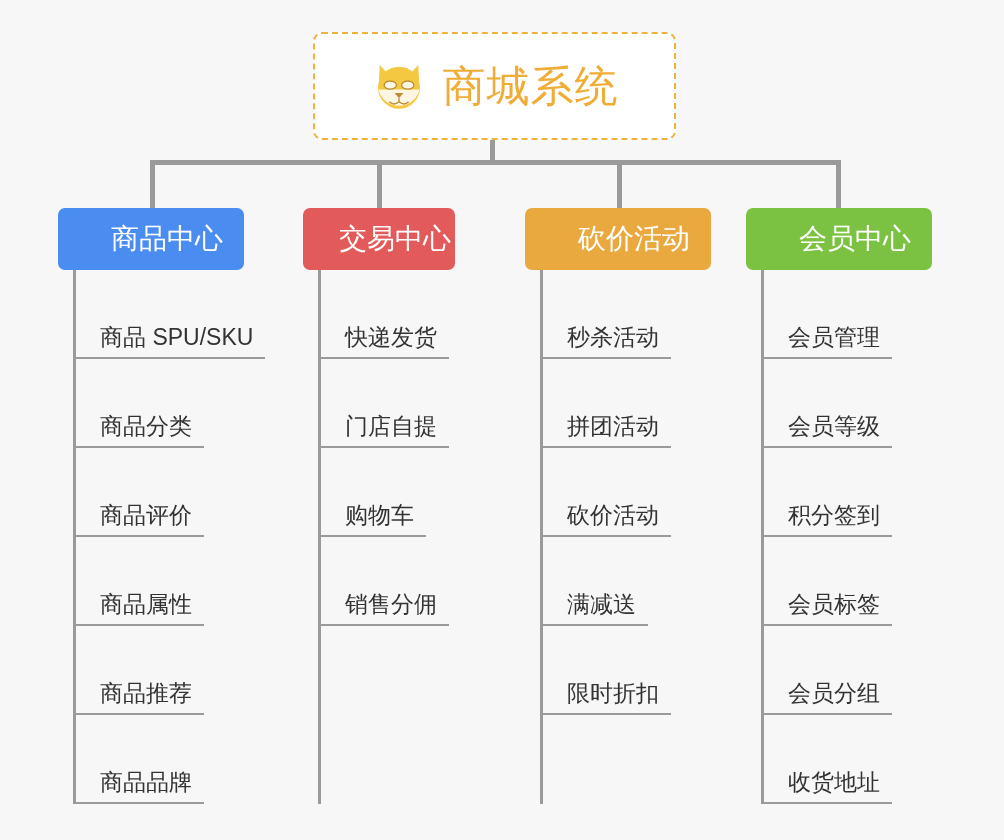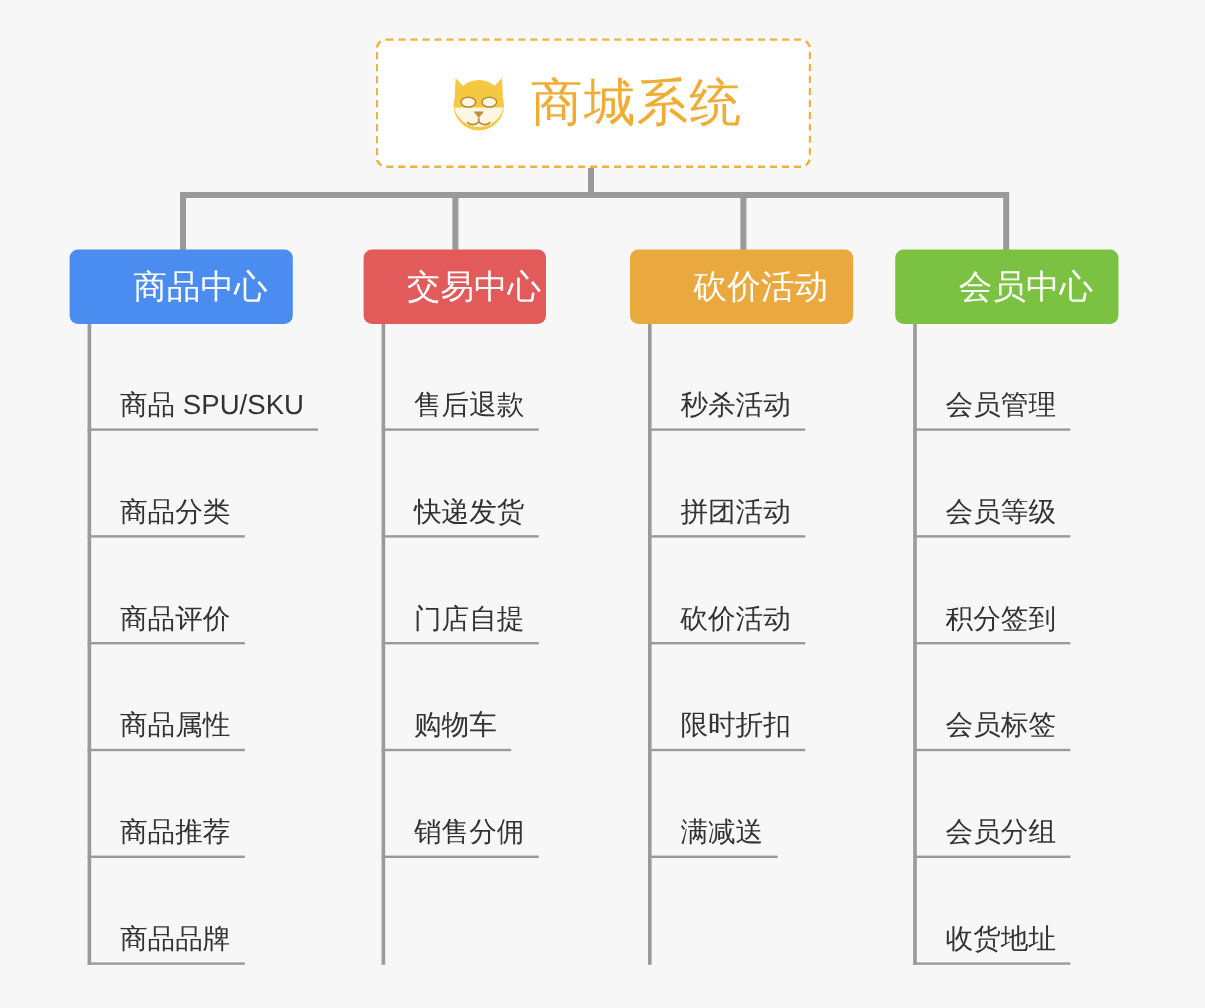--- a/index.html
+++ b/index.html
@@ -185,24 +185,20 @@
         <span class="leaf-rule" style="background: rgb(154, 154, 154); width: 131px;"></span>
       </li>
     </ul>
   </div>
 
   <div class="column" id="col-1" style="left:303px; width:152px;">
     <div class="col-header" style="background: rgb(227, 90, 90);">交易中心</div>
     <div class="col-trunk" style="height: 534px; background: rgb(154, 154, 154);"></div>
     <ul class="leaf-list">
       <li class="leaf-item">
-        <span class="leaf-label">售后退款</span>
-        <span class="leaf-rule" style="background: rgb(154, 154, 154); width: 131px;"></span>
-      </li>
-      <li class="leaf-item">
         <span class="leaf-label">快递发货</span>
         <span class="leaf-rule" style="background: rgb(154, 154, 154); width: 131px;"></span>
       </li>
       <li class="leaf-item">
         <span class="leaf-label">门店自提</span>
         <span class="leaf-rule" style="background: rgb(154, 154, 154); width: 131px;"></span>
       </li>
       <li class="leaf-item">
         <span class="leaf-label">购物车</span>
         <span class="leaf-rule" style="background: rgb(154, 154, 154); width: 108px;"></span>
@@ -224,27 +220,27 @@
       </li>
       <li class="leaf-item">
         <span class="leaf-label">拼团活动</span>
         <span class="leaf-rule" style="background: rgb(154, 154, 154); width: 131px;"></span>
       </li>
       <li class="leaf-item">
         <span class="leaf-label">砍价活动</span>
         <span class="leaf-rule" style="background: rgb(154, 154, 154); width: 131px;"></span>
       </li>
       <li class="leaf-item">
-        <span class="leaf-label">限时折扣</span>
-        <span class="leaf-rule" style="background: rgb(154, 154, 154); width: 131px;"></span>
-      </li>
-      <li class="leaf-item">
         <span class="leaf-label">满减送</span>
         <span class="leaf-rule" style="background: rgb(154, 154, 154); width: 108px;"></span>
       </li>
+      <li class="leaf-item">
+        <span class="leaf-label">限时折扣</span>
+        <span class="leaf-rule" style="background: rgb(154, 154, 154); width: 131px;"></span>
+      </li>
     </ul>
   </div>
 
   <div class="column" id="col-3" style="left:746px; width:186px;">
     <div class="col-header" style="background: rgb(124, 194, 66);">会员中心</div>
     <div class="col-trunk" style="height: 534px; background: rgb(154, 154, 154);"></div>
     <ul class="leaf-list">
       <li class="leaf-item">
         <span class="leaf-label">会员管理</span>
         <span class="leaf-rule" style="background: rgb(154, 154, 154); width: 131px;"></span>

